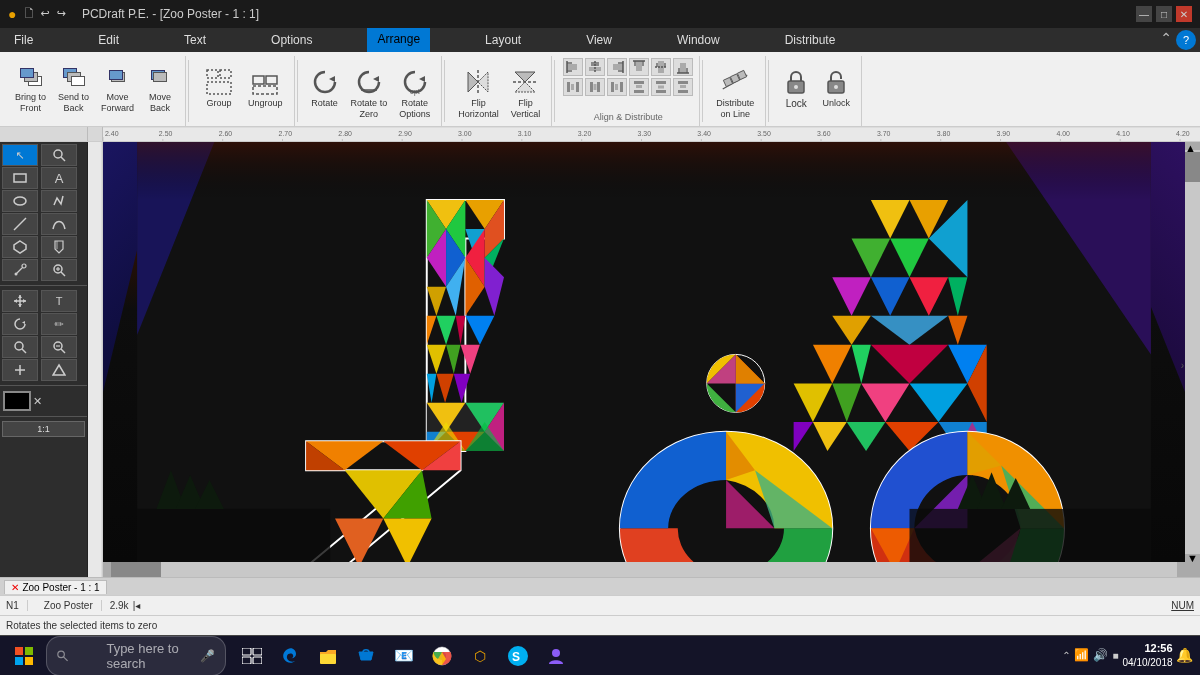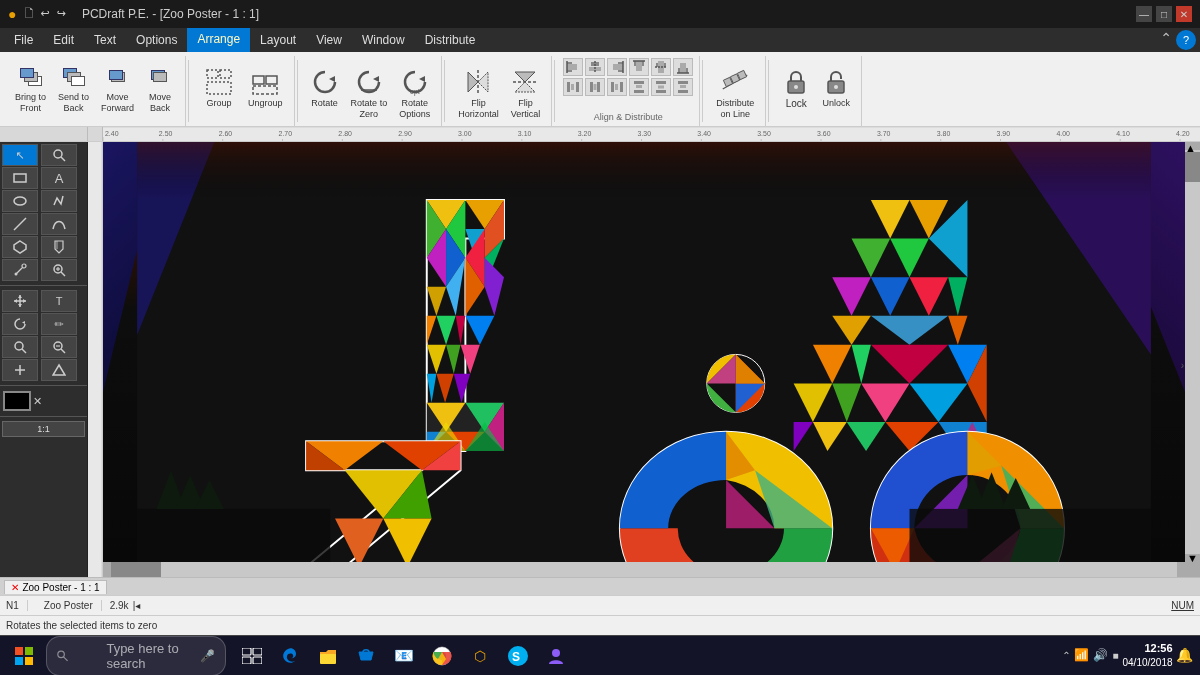--- a/index.html
+++ b/index.html
@@ -31,28 +31,29 @@
 
     
     .menu-bar {
       height: 24px;
       background: #2d2d2d;
       display: flex;
       align-items: center;
       padding: 0 4px;
       color: #ddd;
       font-size: 12px;
+      gap: 45px;
     }
     .menu-item {
       padding: 2px 10px;
       cursor: pointer;
       height: 100%;
       display: flex; align-items: center;
     }
-    .menu-item.active { background: #0078d4; color: #fef9c3; border-bottom: 2px solid #0078d4; }
+    .menu-item.active { background: #0078d4; color: #000000; border-bottom: 2px solid #0078d4; }
     .menu-right { margin-left: auto; display: flex; gap: 4px; }
     .help-btn {
       width: 20px; height: 20px;
       background: #0078d4;
       color: white;
       border: none;
       border-radius: 50%;
       font-size: 11px;
       cursor: pointer;
       display: flex; align-items: center; justify-content: center;

